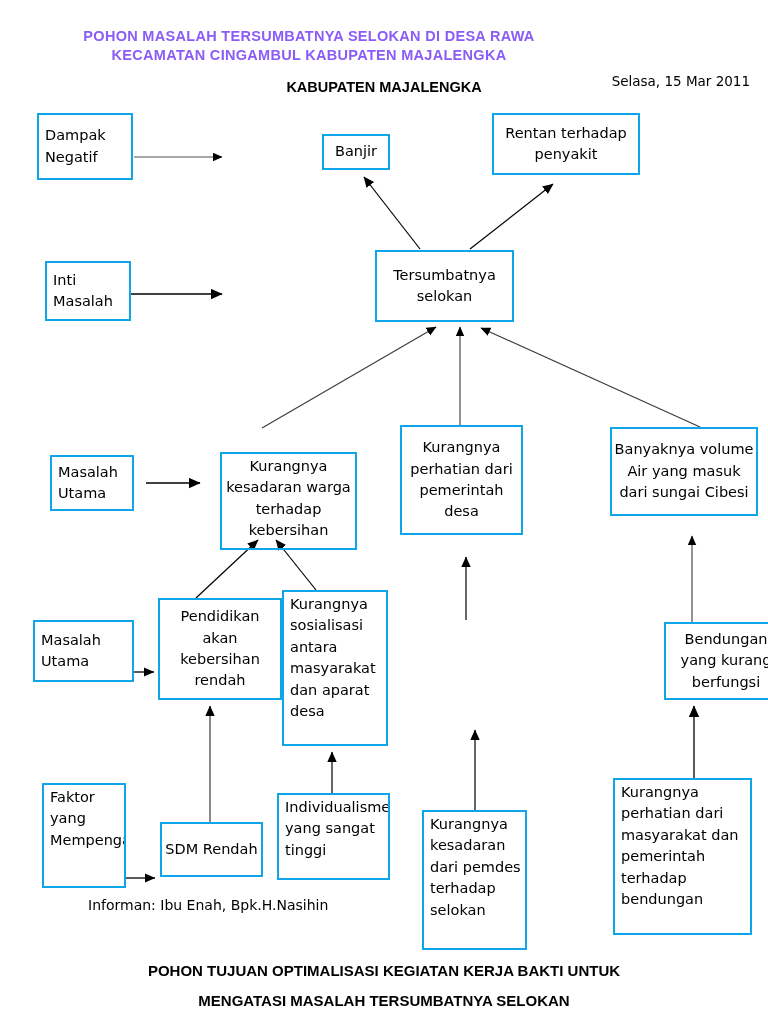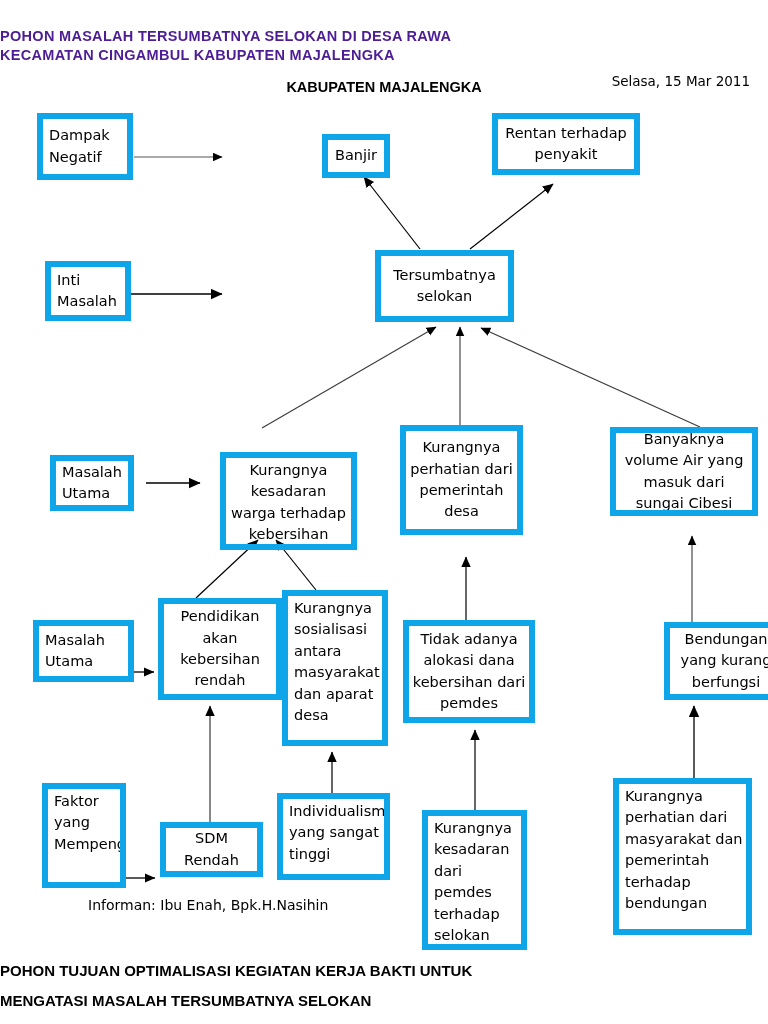--- a/index.html
+++ b/index.html
@@ -14,26 +14,26 @@
     background: #ffffff;
     overflow: hidden;
     font-family: "DejaVu Sans", sans-serif;
     color: #000000;
   }
   
   .title-line {
     position: absolute;
     left: 0;
     width: 618px;
-    text-align: left;
+    text-align: center;
     font-family: "Liberation Sans", sans-serif;
     font-weight: bold;
     font-size: 14.5px;
     letter-spacing: 0.3px;
-    color: #4c1d95;
+    color: #8b5cf6;
     white-space: nowrap;
   }
   #title-1 { top: 28px; }
   #title-2 { top: 47px; }
   #title-3 {
     position: absolute;
     left: 0;
     width: 768px;
     top: 79px;
     text-align: center;
@@ -50,42 +50,42 @@
     top: 73px;
     font-size: 13.5px;
     font-family: "DejaVu Sans", sans-serif;
     white-space: nowrap;
     text-align: right;
   }
   .footer-line {
     position: absolute;
     left: 0;
     width: 768px;
-    text-align: left;
+    text-align: center;
     font-family: "Liberation Sans", sans-serif;
     font-weight: bold;
     font-size: 15px;
     white-space: nowrap;
   }
   #footer-1 { top: 962px; }
   #footer-2 { top: 992px; }
 
   #informan {
     position: absolute;
     left: 88px;
     top: 897px;
     font-size: 14px;
     white-space: nowrap;
   }
 
   
   .box {
     position: absolute;
     box-sizing: border-box;
-    border: 6px solid #0ea5e9;
+    border: 2px solid #0ea5e9;
     background: transparent;
     display: flex;
     align-items: center;
     justify-content: center;
     overflow: hidden;
     font-size: 14.5px;
     line-height: 1.48;
     text-align: center;
     padding: 16px 2px;
   }
@@ -203,23 +203,20 @@
   </div>
 
   <div class="box" style="left:158px; top:598px; width:124px; height:102px;">
     <span class="txt">Pendidikan akan kebersihan rendah</span>
   </div>
 
   <div class="box left-align top-align" style="left:282px; top:590px; width:106px; height:156px;">
     <span class="txt">Kurangnya sosialisasi antara masyarakat dan aparat desa</span>
   </div>
 
-  <div class="box" style="left:403px; top:620px; width:132px; height:103px;">
-    <span class="txt">Tidak adanya alokasi dana kebersihan dari pemdes</span>
-  </div>
 
   <div class="box" style="left:636px; top:622px; width:124px; height:78px;margin-left:28px;">
     <span class="txt">Bendungan yang kurang berfungsi</span>
   </div>
 
   <div class="box" style="left:160px; top:822px; width:103px; height:55px;">
     <span class="txt">SDM Rendah</span>
   </div>
 
   <div class="box left-align top-align" style="left:277px; top:793px; width:113px; height:87px;">

